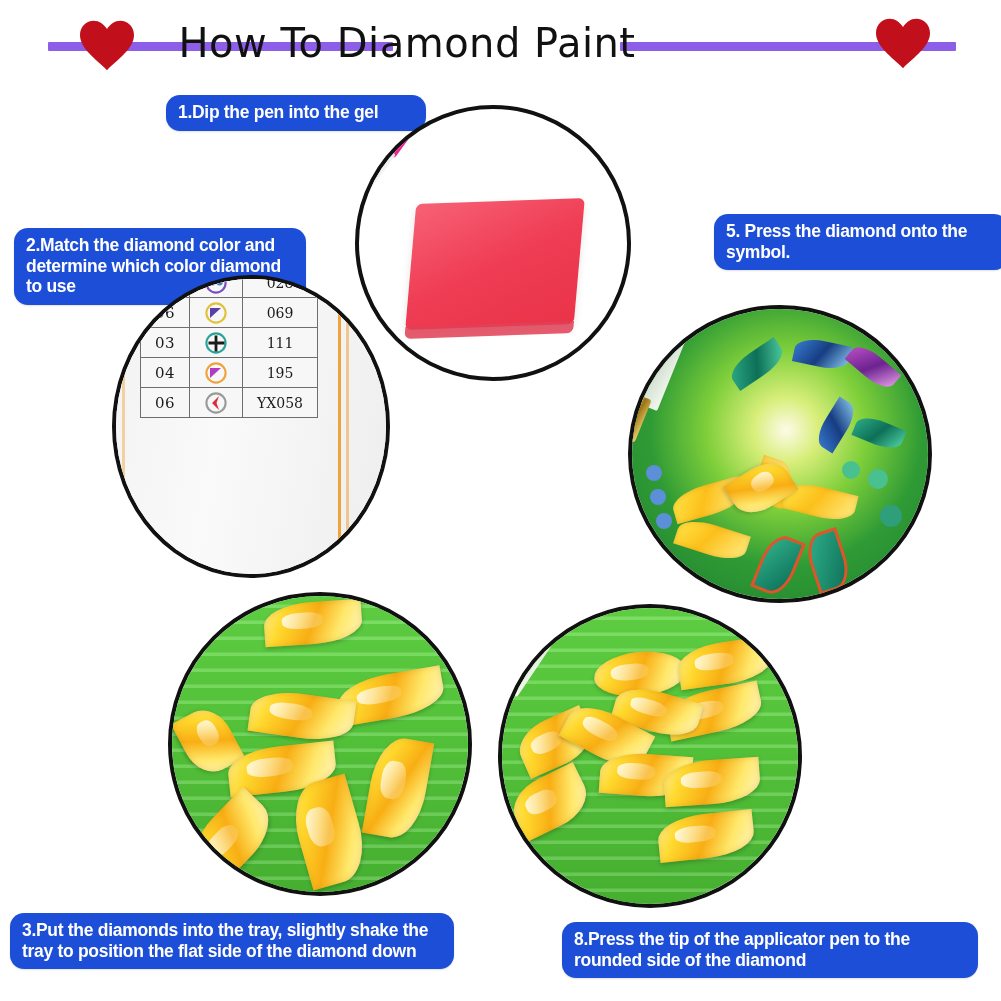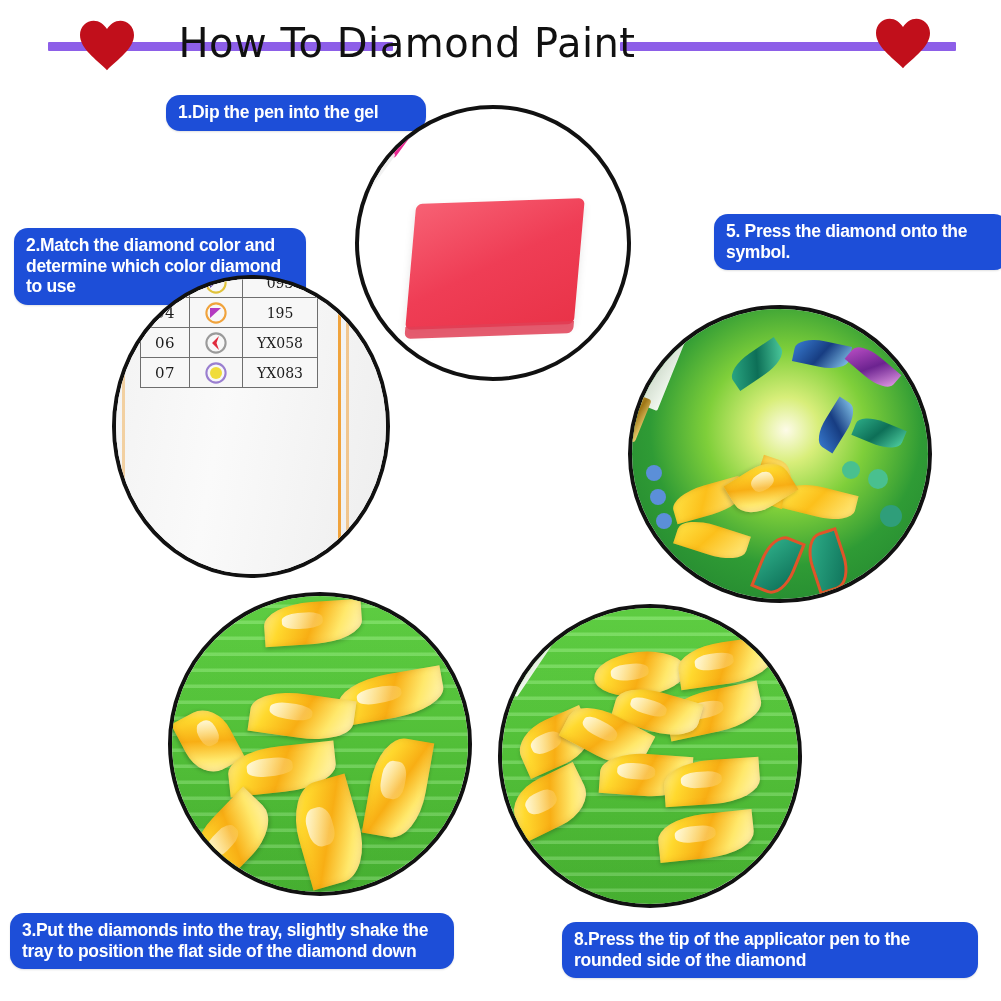--- a/index.html
+++ b/index.html
@@ -196,50 +196,59 @@
 
   <div class="circle" id="circle-legend">
     <div class="inner">
       <div class="legend-paper"></div>
       <div class="orange-line three"></div>
       <div class="orange-line"></div>
       <div class="orange-line two"></div>
       <table class="legend-tbl" id="legend-table">
         <tbody id="legend-body">
             <tr>
+              <td class="code"></td>
+              <td class="sym"><svg class="symbol" viewBox="0 0 24 24">
+                  <circle cx="12" cy="12" r="9.6" fill="none" stroke="#7b4fc4" stroke-width="2.1"></circle>
+                  <circle cx="8.5" cy="11" r="3.4" fill="#3a7fd5"></circle>
+                  <circle cx="15.5" cy="11" r="3.4" fill="#3a7fd5"></circle>
+                </svg></td>
+              <td class="dmc">028</td>
+            </tr>
+            <tr>
               <td class="code">06</td>
               <td class="sym"><svg class="symbol" viewBox="0 0 24 24">
                   <circle cx="12" cy="12" r="9.6" fill="none" stroke="#e0c23a" stroke-width="2.1"></circle>
                   <path d="M6 7 L17 7 L6 17 Z" fill="#5b3fa8"></path>
                 </svg></td>
-              <td class="dmc">093</td>
+              <td class="dmc">069</td>
+            </tr>
+            <tr>
+              <td class="code">03</td>
+              <td class="sym"><svg class="symbol" viewBox="0 0 24 24">
+                  <circle cx="12" cy="12" r="9.6" fill="none" stroke="#2aa39a" stroke-width="2.1"></circle>
+                  <path d="M10.6 4.5h2.8v16h-2.8z M4.5 10.6h16v2.8h-16z" fill="#1b1b1b"></path>
+                </svg></td>
+              <td class="dmc">111</td>
             </tr>
             <tr>
               <td class="code">04</td>
               <td class="sym"><svg class="symbol" viewBox="0 0 24 24">
                   <circle cx="12" cy="12" r="9.6" fill="none" stroke="#f0a33c" stroke-width="2.1"></circle>
                   <path d="M6 7 L17 7 L6 17 Z" fill="#b43ac0"></path>
                 </svg></td>
               <td class="dmc">195</td>
             </tr>
             <tr>
               <td class="code">06</td>
               <td class="sym"><svg class="symbol" viewBox="0 0 24 24">
                   <circle cx="12" cy="12" r="9.6" fill="none" stroke="#9a9a9a" stroke-width="2.1"></circle>
                   <path d="M15 5 L8 12 L15 19 L12.5 12 Z" fill="#e02a3c"></path>
                 </svg></td>
               <td class="dmc">YX058</td>
-            </tr>
-            <tr>
-              <td class="code">07</td>
-              <td class="sym"><svg class="symbol" viewBox="0 0 24 24">
-                  <circle cx="12" cy="12" r="9.6" fill="none" stroke="#9a7fd0" stroke-width="2.1"></circle>
-                  <circle cx="12" cy="12" r="6" fill="#f0dc3a"></circle>
-                </svg></td>
-              <td class="dmc">YX083</td>
             </tr>
           </tbody>
       </table>
     </div>
   </div>
 
   <div class="label" id="label-5">5.  Press the diamond onto the symbol.</div>
 
   <div class="circle" id="circle-press">
     <div class="inner">

